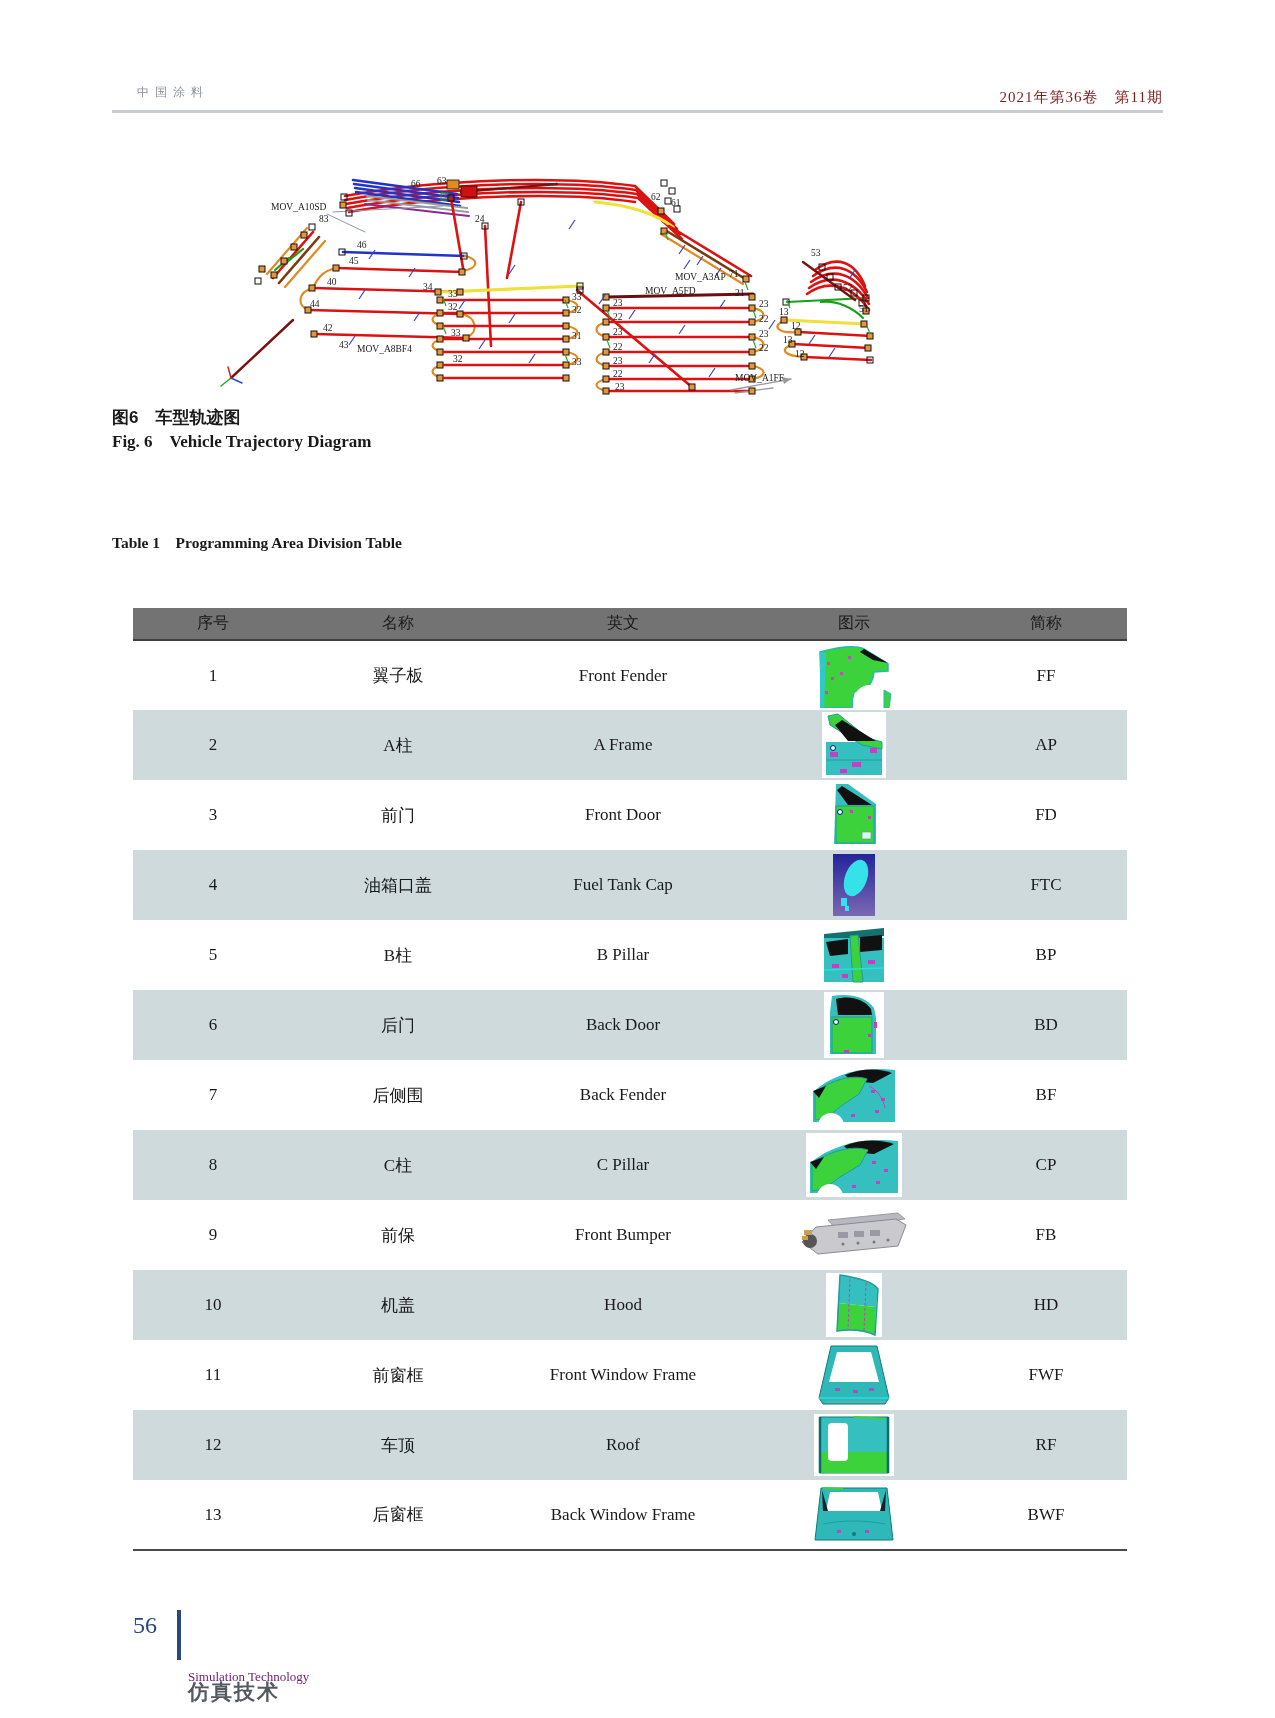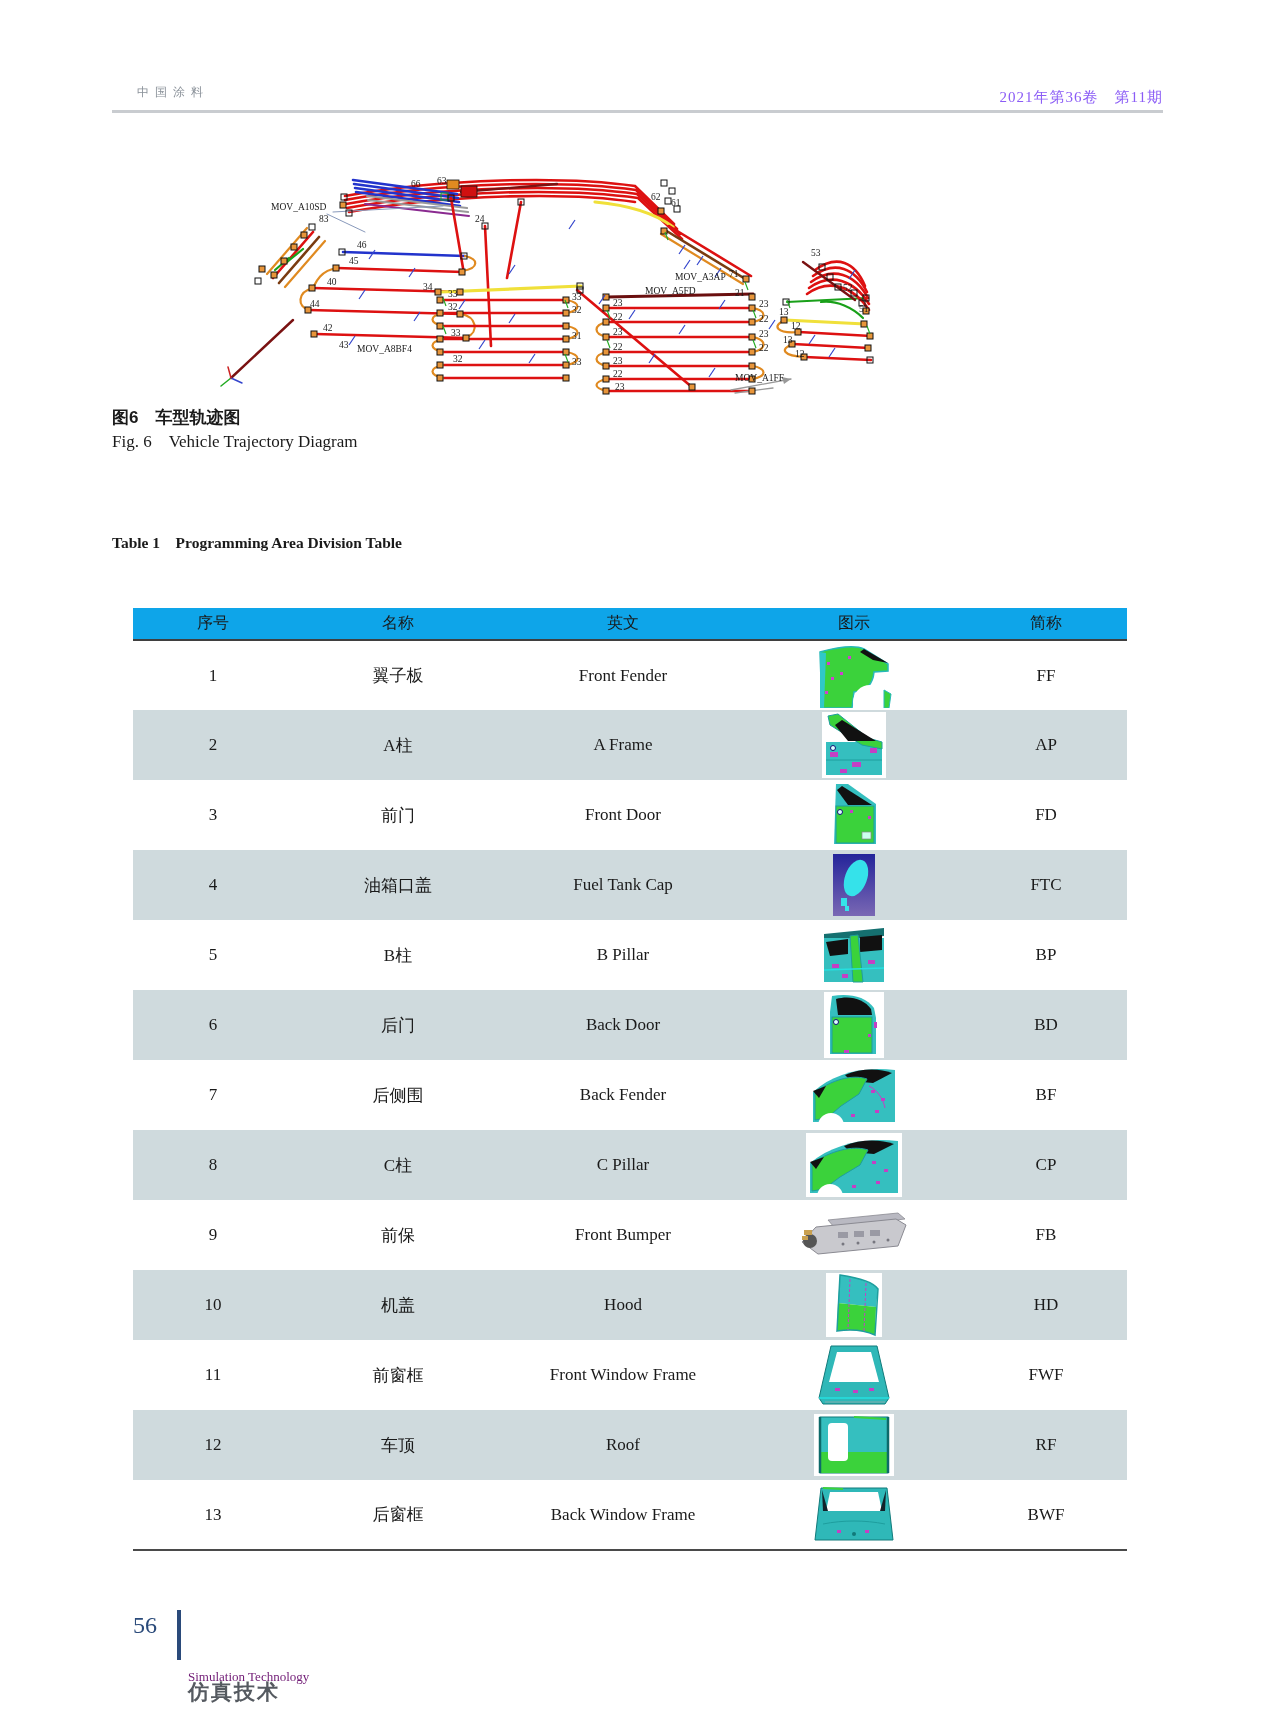--- a/index.html
+++ b/index.html
@@ -1,45 +1,45 @@
 <!DOCTYPE html>
 <html><head>
 <meta charset="utf-8">
 <style>
   html,body{margin:0;padding:0;background:#ffffff;}
   .page{position:relative;width:1275px;height:1718px;background:#fff;overflow:hidden;
         font-family:"Liberation Serif",serif;color:#1a1a1a;}
   
   .journal{position:absolute;left:137px;top:84px;font-size:12px;letter-spacing:6px;color:#8a9199;}
-  .issue{position:absolute;left:845px;top:88px;width:318px;font-size:15px;color:#8b5cf6;text-align:right;letter-spacing:1px;}
+  .issue{position:absolute;left:845px;top:88px;width:318px;font-size:15px;color:#7f1d1d;text-align:right;letter-spacing:1px;}
   .head-rule{position:absolute;left:112px;top:110px;width:1051px;height:3px;background:#c9ccd0;}
   
   .fig-wrap{position:absolute;left:215px;top:150px;width:660px;height:255px;}
   #traj{width:660px;height:255px;display:block;}
   #traj .r{stroke:#dd1111;stroke-width:2.6;fill:none}
   #traj .b{stroke:#2233cc;stroke-width:2.6;fill:none}
   #traj .g{stroke:#19a019;stroke-width:2.2;fill:none}
   #traj .y{stroke:#f0e03a;stroke-width:3.2;fill:none}
   #traj .o{stroke:#e08a20;stroke-width:2.2;fill:none}
   #traj .gy{stroke:#9a9a9a;stroke-width:2.2;fill:none}
   #traj .pu{stroke:#8a2a90;stroke-width:2;fill:none}
   #traj .dr{stroke:#7a1212;stroke-width:2.4;fill:none}
   #traj .dr2{stroke:#6a0f0f;stroke-width:3;fill:none}
   #traj .br{stroke:#7a3b10;stroke-width:2.6;fill:none}
   #traj-labels text{font-family:"Liberation Serif",serif;font-size:9.5px;fill:#1a1a1a;}
   
   .cap{position:absolute;left:112px;width:1051px;text-align:left;}
   .cap-zh{top:406px;font-family:"Liberation Sans",sans-serif;font-weight:bold;font-size:17px;}
-  .cap-en{top:430px;font-weight:normal;font-size:17px;}
+  .cap-en{top:430px;font-weight:bold;font-size:17px;}
   .tbl-zh{top:508px;font-family:"Liberation Sans",sans-serif;font-weight:bold;font-size:16px;}
   .tbl-en{top:533px;font-weight:bold;font-size:15.5px;}
   
   table.t1{position:absolute;left:133px;top:608px;width:994px;border-collapse:collapse;table-layout:fixed;
            border-bottom:2px solid #4a4a4a;}
-  .t1 th{background:#0ea5e9;height:29px;font-weight:normal;font-size:16px;border-bottom:2px solid #3f3f3f;margin-left:40px;}
+  .t1 th{background:#737373;height:29px;font-weight:normal;font-size:16px;border-bottom:2px solid #3f3f3f;margin-left:40px;}
   .t1 tbody tr{height:70px;}
   .t1 tbody tr.alt{background:#cfdadd;}
   .t1 td{text-align:center;font-size:17px;vertical-align:middle;padding:0;}
   .t1 td svg{display:block;margin:0 auto;}
   
   .pgnum{position:absolute;left:133px;top:1612px;font-size:24px;color:#2a4a7a;}
   .foot-bar{position:absolute;left:177px;top:1610px;width:4px;height:50px;background:#2a4a7a;}
   .foot-zh{position:absolute;left:188px;top:1678px;font-family:"Liberation Sans",sans-serif;font-weight:bold;
            font-size:21px;color:#555a60;letter-spacing:2px;}
   .foot-en{position:absolute;left:188px;top:1637px;font-size:13px;color:#701a75;margin-top:32px;}

